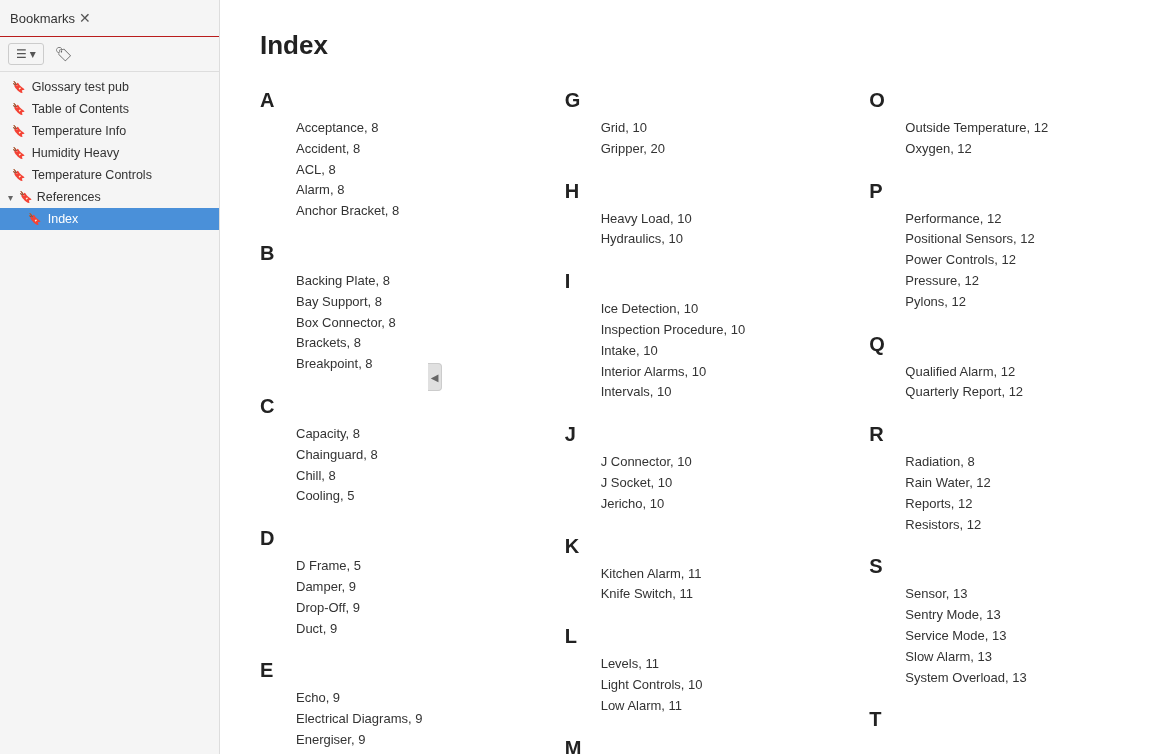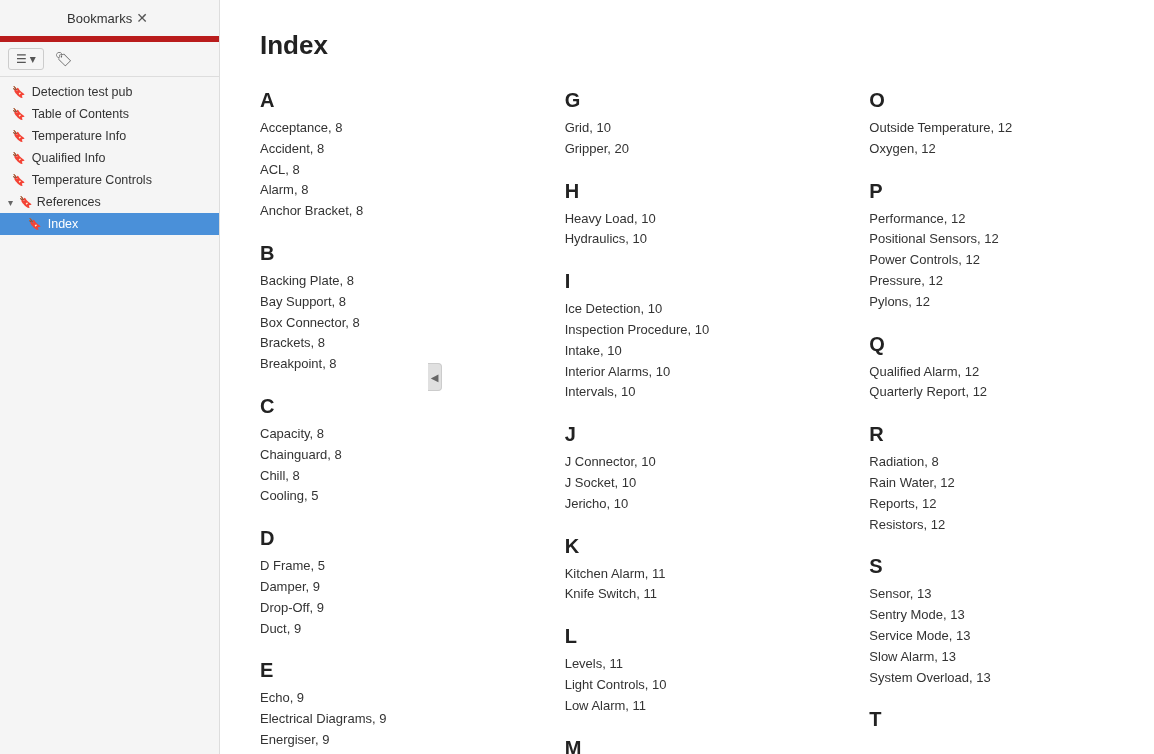--- a/index.html
+++ b/index.html
@@ -12,23 +12,23 @@
       background: #f5f5f5;
       border-right: 1px solid #ddd;
       display: flex;
       flex-direction: column;
       height: 754px;
       overflow: hidden;
     }
     .sidebar-header {
       display: flex;
       align-items: center;
-      justify-content: center;
+      justify-content: flex-start;
       padding: 8px 10px;
-      border-bottom: 6px solid #b91c1c;
+      border-bottom: 1px solid #b91c1c;
       background: #f5f5f5;
     }
     .sidebar-header-title {
       font-size: 13px;
       color: #333;
       font-weight: normal;
     }
     .sidebar-header-icons {
       display: flex;
       gap: 4px;
@@ -151,20 +151,21 @@
     .index-letter {
       font-size: 20px;
       font-weight: bold;
       color: #222;
       margin-bottom: 6px;
     }
     .index-entry {
       font-size: 13px;
       color: #333;
       line-height: 1.6;
+      margin-left: 36px;
     }
 
     
     .main-content::-webkit-scrollbar { width: 8px; }
     .main-content::-webkit-scrollbar-track { background: #f0f0f0; }
     .main-content::-webkit-scrollbar-thumb { background: #ccc; border-radius: 4px; }
 
     .sidebar-items::-webkit-scrollbar { width: 4px; }
     .sidebar-items::-webkit-scrollbar-thumb { background: #ccc; }
   </style>
@@ -184,33 +185,33 @@
       <span>▾</span>
     </button>
     <button class="toolbar-btn-icon" title="Add bookmark">
       <span>🏷</span>
     </button>
   </div>
   <div class="sidebar-items" id="sidebar-items">
 
   <div class="bookmark-item">
         <span class="bm-icon">🔖</span>
-        <span>Detection test pub</span>
+        <span>Glossary test pub</span>
       </div>
       <div class="bookmark-item">
         <span class="bm-icon">🔖</span>
         <span>Table of Contents</span>
       </div>
       <div class="bookmark-item">
         <span class="bm-icon">🔖</span>
         <span>Temperature Info</span>
       </div>
       <div class="bookmark-item">
         <span class="bm-icon">🔖</span>
-        <span>Qualified Info</span>
+        <span>Humidity Heavy</span>
       </div>
       <div class="bookmark-item">
         <span class="bm-icon">🔖</span>
         <span>Temperature Controls</span>
       </div>
       <div class="bookmark-group">
         <span class="chevron">▾</span>
         <span class="bm-icon">🔖</span>
         <span>References</span>
       </div>

